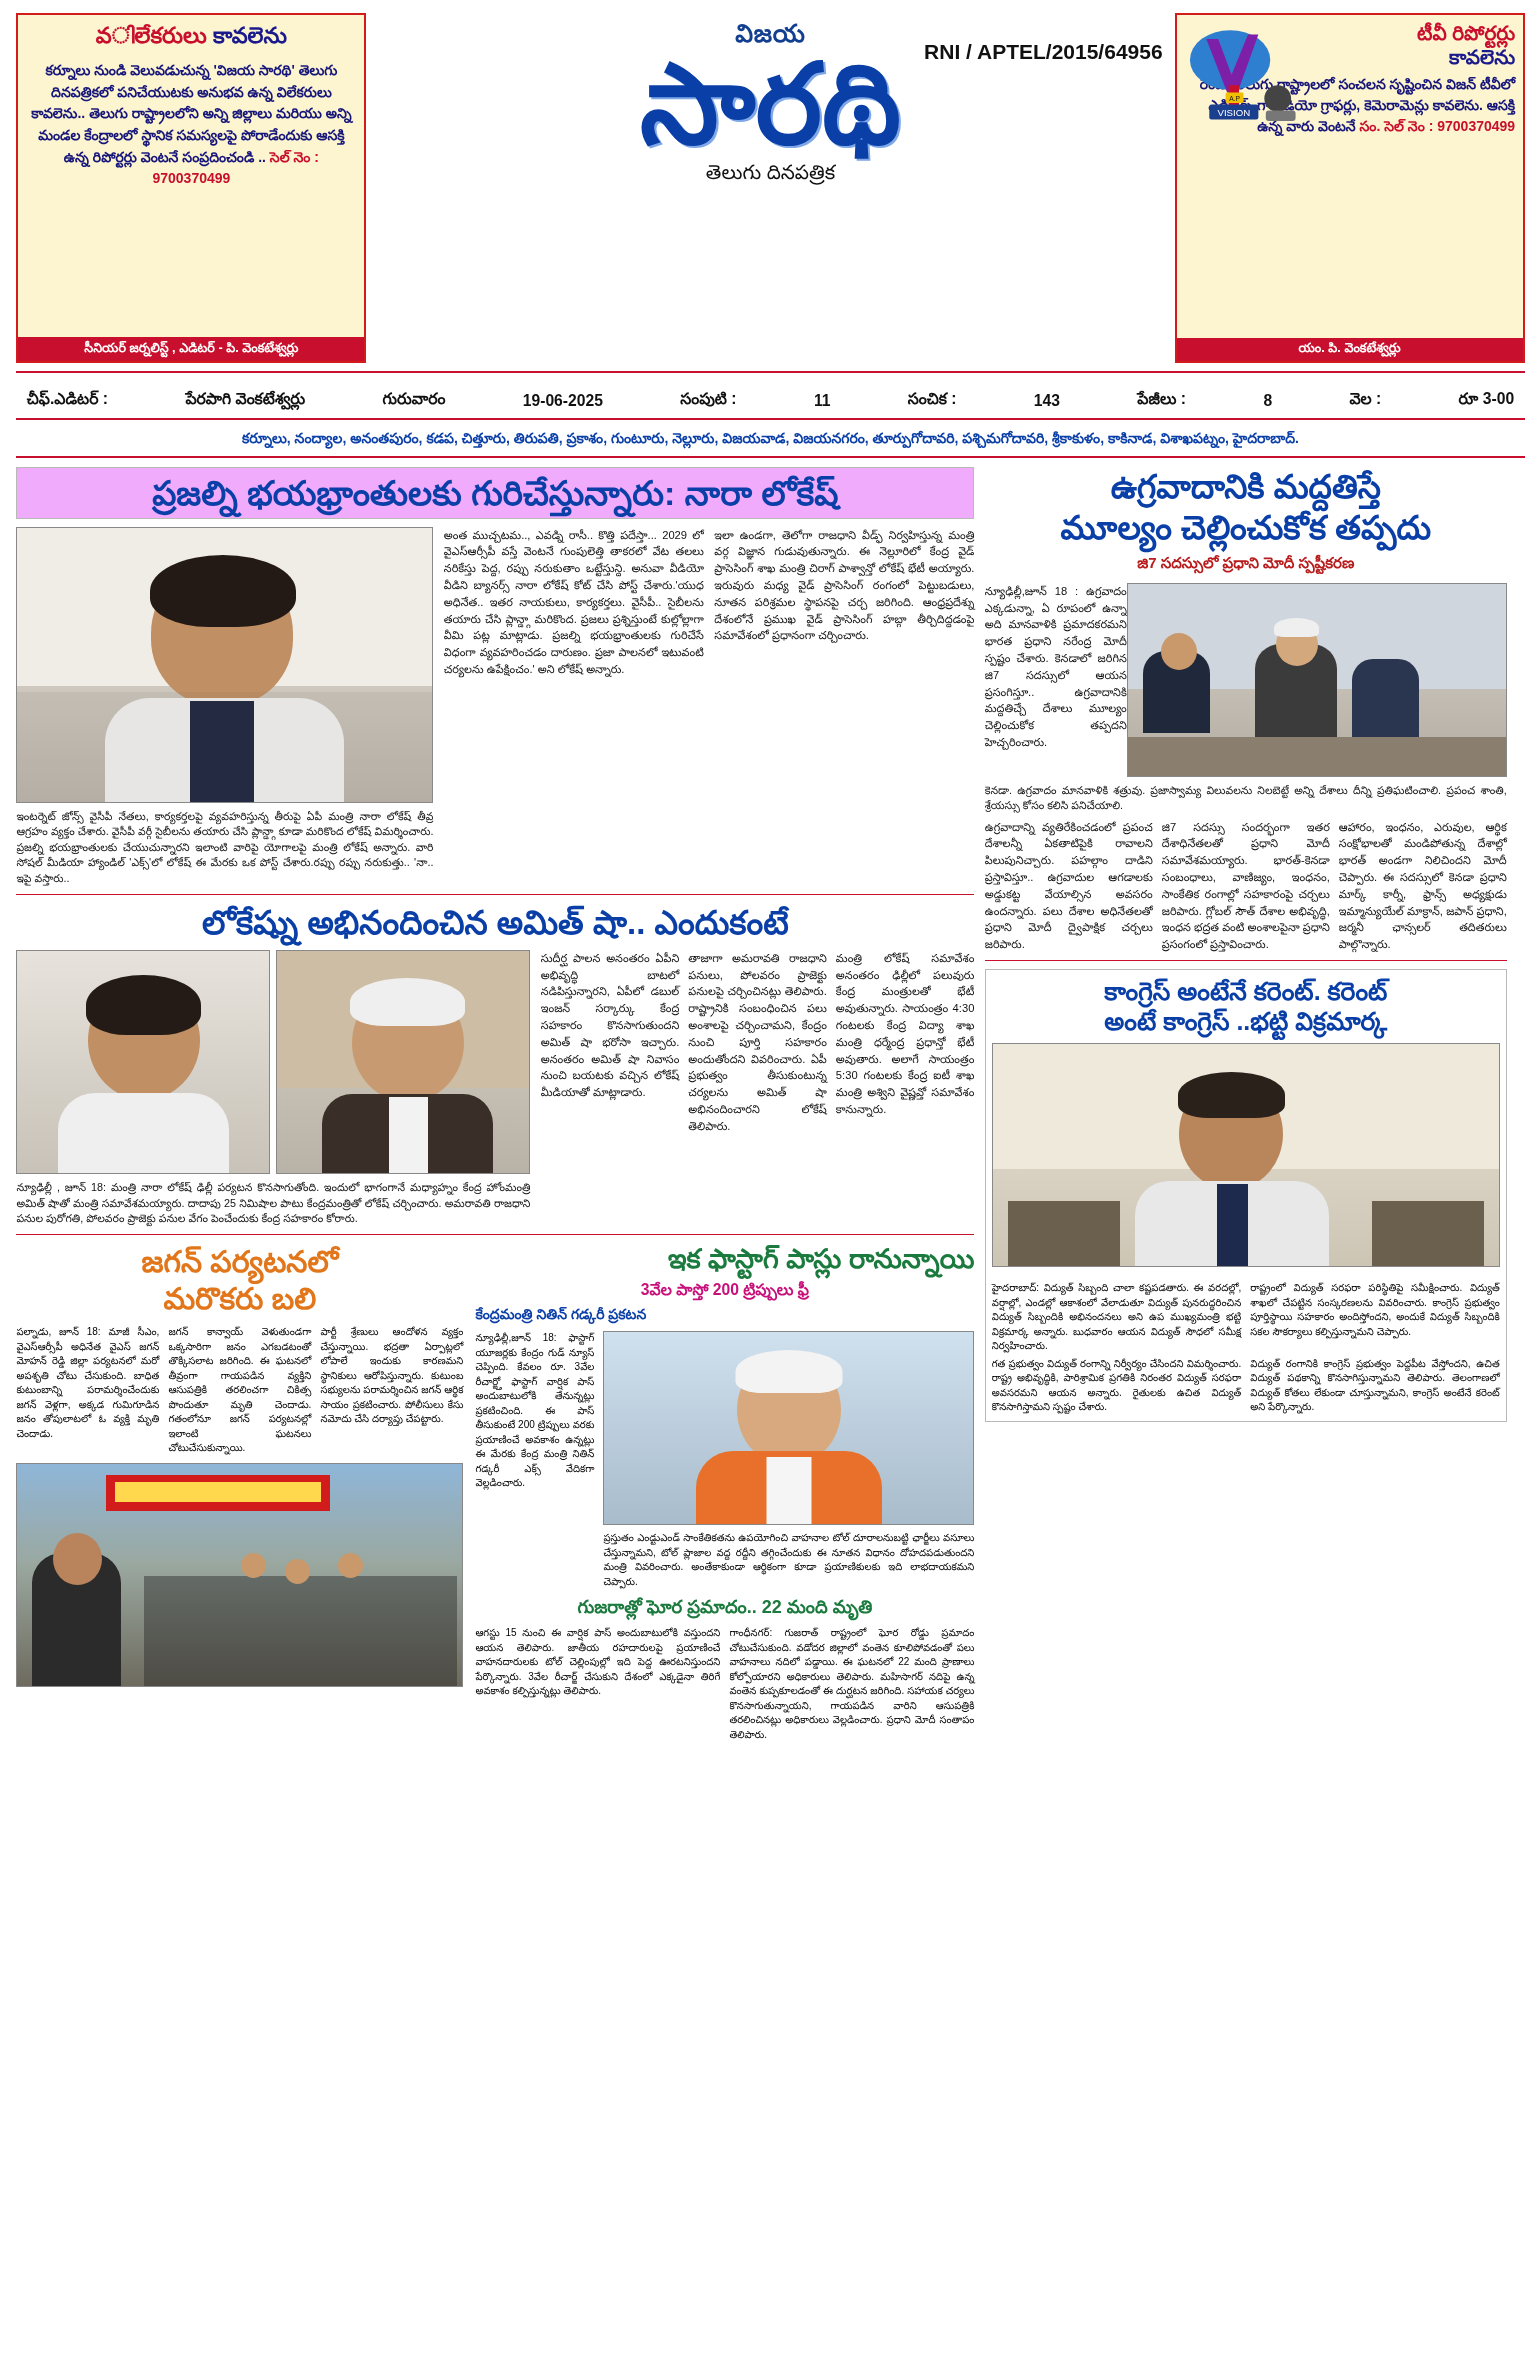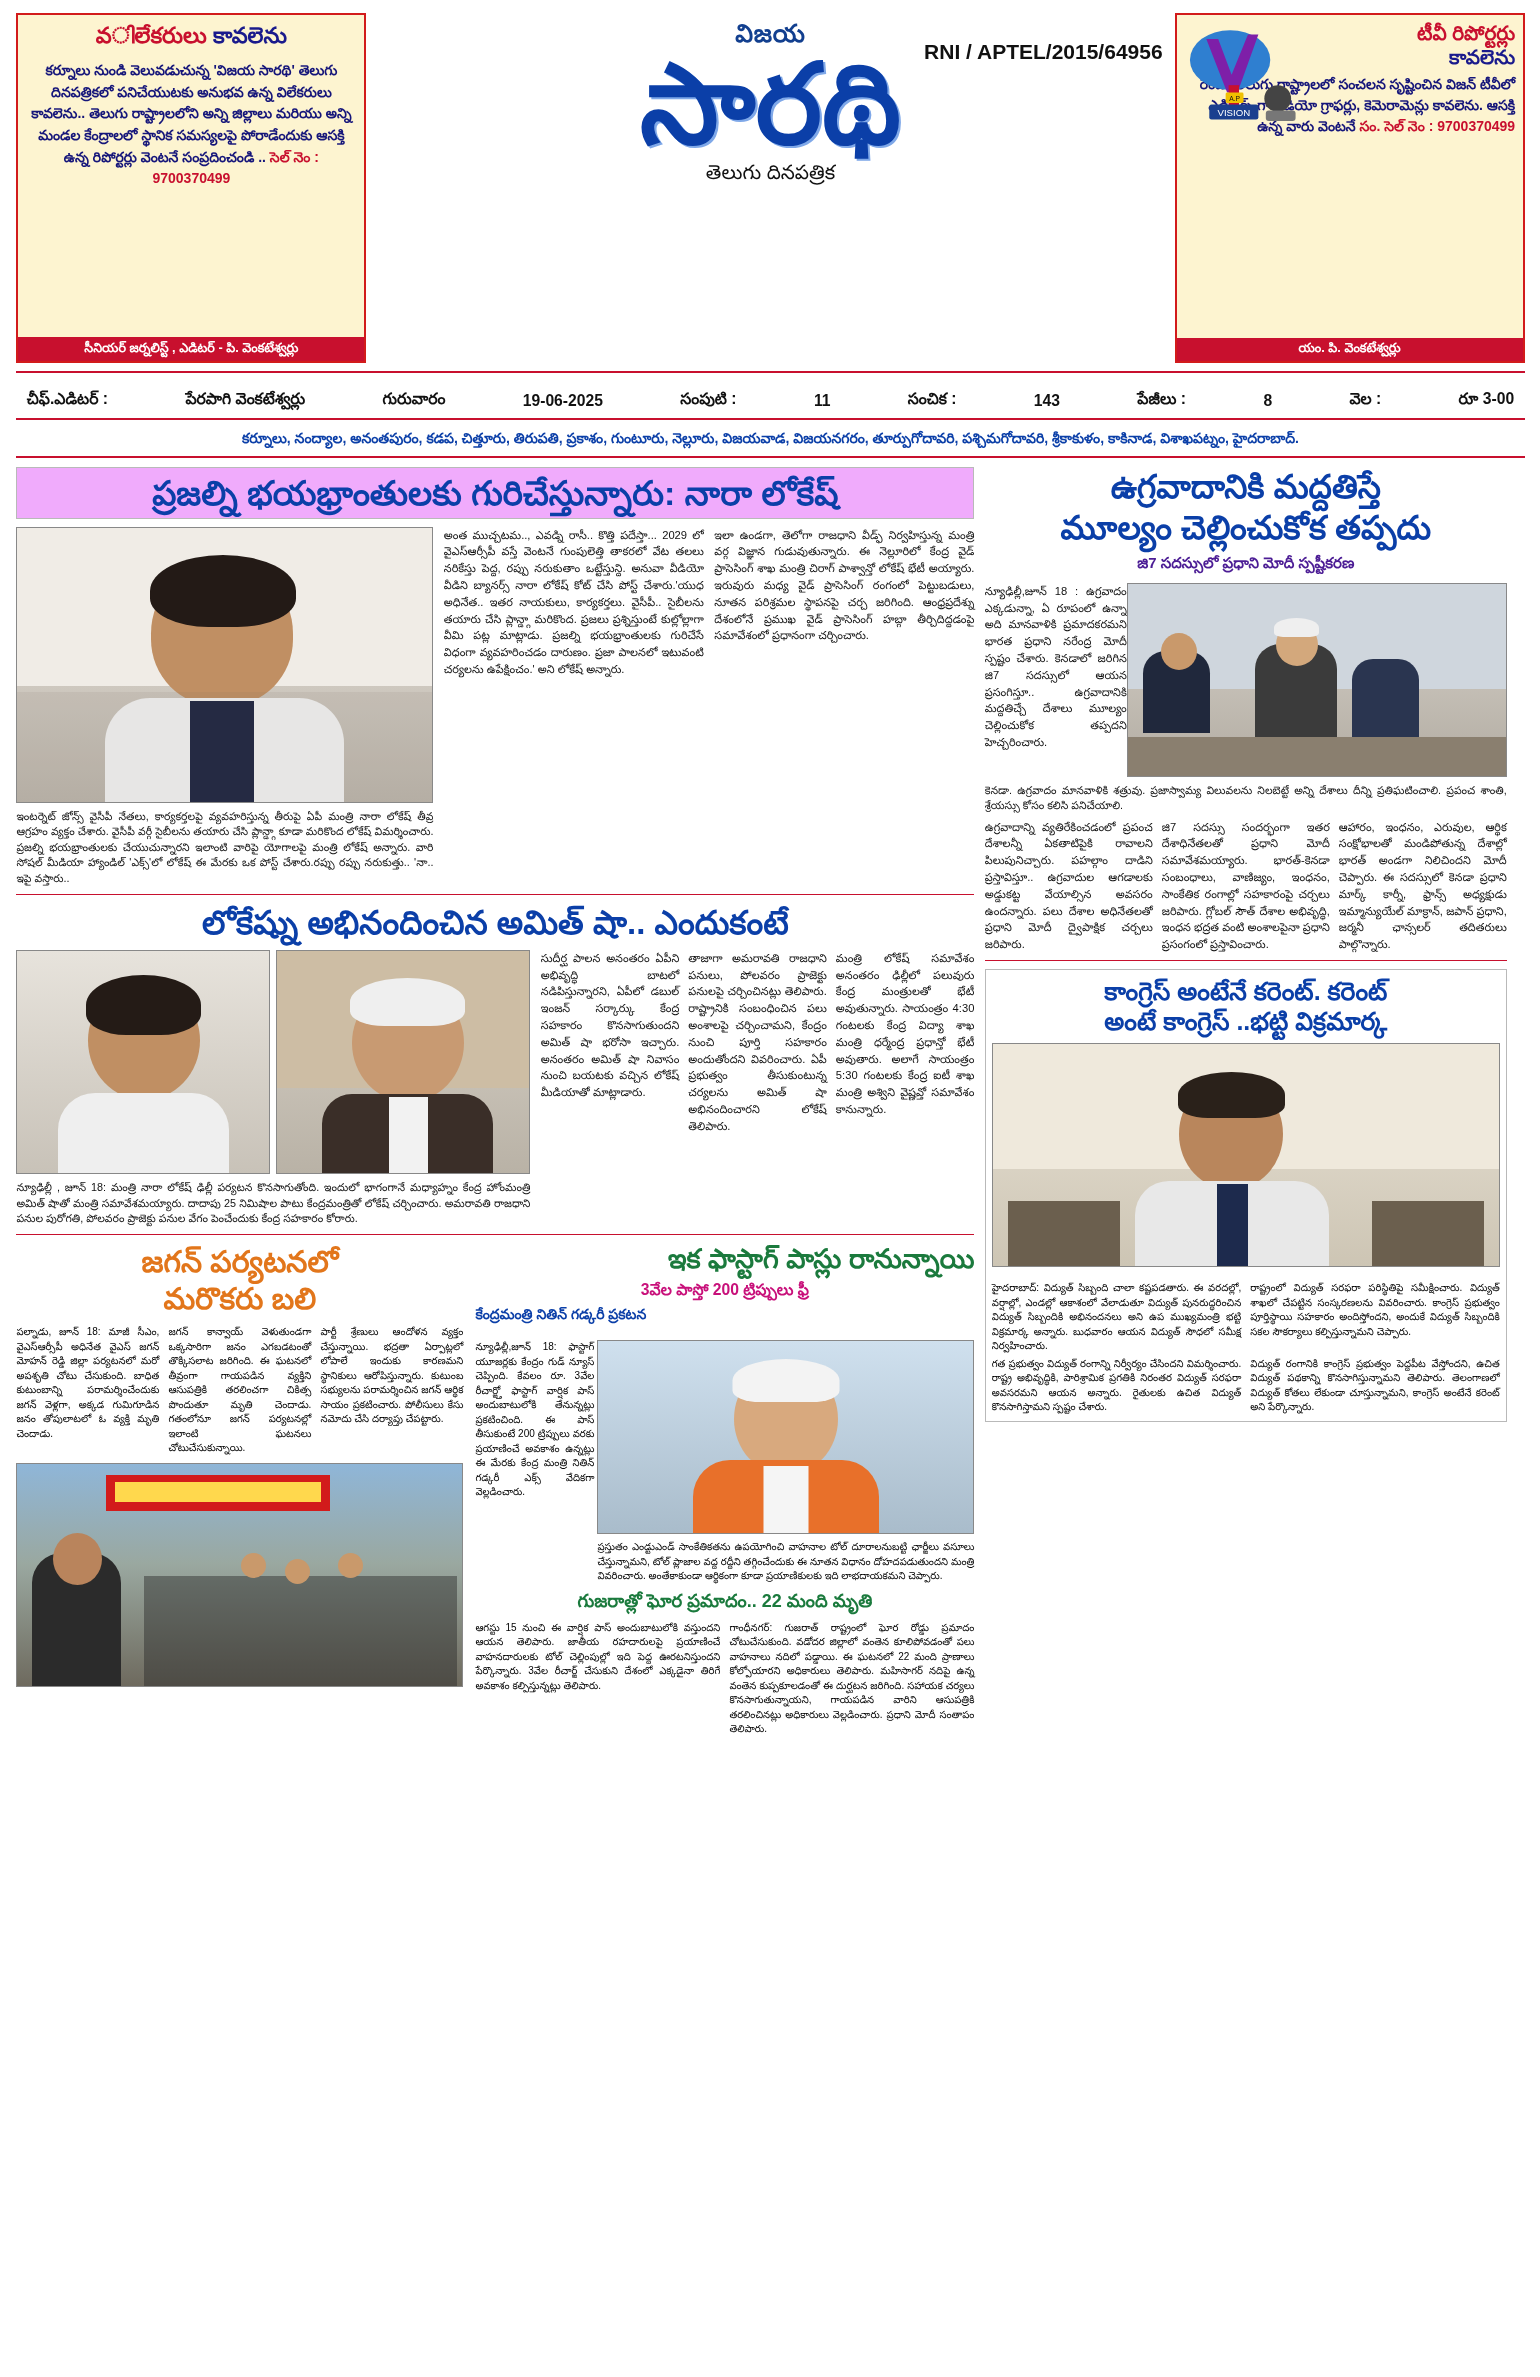--- a/index.html
+++ b/index.html
@@ -82,21 +82,21 @@
   }
   .ph-cap { font-size:10.8px; line-height:1.45; color:#111; text-align:justify; }
 
   .tcol { font-size:11.2px; line-height:1.5; color:#111; text-align:justify; }
 
   .rule-red { border-bottom:1.5px solid #c8102e; margin:7.5px 0; }
 
   .right-head {
     font-size:33px; font-weight:bold; color:#0b3fa8; text-align:center; line-height:1.22;
   }
-  .right-sub { font-size:15px; font-weight:bold; color:#4c1d95; text-align:center; margin-top:6px; }
+  .right-sub { font-size:15px; font-weight:bold; color:#b91c1c; text-align:center; margin-top:6px; }
 
   .sec2-head { font-size:33px; font-weight:bold; color:#0b3fa8; text-align:center; line-height:1.2;}
 
   .bot-head-orange { font-size:30px; font-weight:bold; color:#e2761b; text-align:center; line-height:1.25;}
   .bot-head-green { font-size:27px; font-weight:bold; color:#1b7a3d; text-align:right; line-height:1.25;}
   .bot-sub-pink { font-size:15.7px; font-weight:bold; color:#c8107a; text-align:center; }
   .bot-sub-blue { font-size:14px; font-weight:bold; color:#0b3fa8; text-align:left; }
 
   .mini-head-green { font-size:18px; font-weight:bold; color:#1b7a3d; text-align:center; }
   .img-frame { border:0.7px solid #888; }
@@ -257,21 +257,21 @@
             <div style="position:absolute;left:268px;top:95px;width:25px;height:25px;border-radius:50%;background:#c9996b;"></div>
             <div style="position:absolute;left:321px;top:89px;width:25px;height:25px;border-radius:50%;background:#c9996b;"></div>
           </div>
         </div>
 
         <div style="flex:1;">
           <div class="bot-head-green">ఇక ఫాస్టాగ్ పాస్లు రానున్నాయి</div>
           <div class="bot-sub-pink" style="margin-top:4.5px;">3వేల పాస్తో 200 ట్రిప్పులు ఫ్రీ</div>
           <div class="bot-sub-blue" style="margin-top:3px;">కేంద్రమంత్రి నితిన్ గడ్కరీ ప్రకటన</div>
 
-          <div style="display:flex; gap:3px; margin-top:14px;">
+          <div style="display:flex; gap:9px; margin-top:5px;">
             <div class="tiny" style="width:119px;">న్యూఢిల్లీ,జూన్ 18: ఫాస్టాగ్ యూజర్లకు కేంద్రం గుడ్ న్యూస్ చెప్పింది. కేవలం రూ. 3వేల రీచార్జ్తో ఫాస్టాగ్ వార్షిక పాస్ అందుబాటులోకి తేనున్నట్లు ప్రకటించింది. ఈ పాస్ తీసుకుంటే 200 ట్రిప్పులు వరకు ప్రయాణించే అవకాశం ఉన్నట్లు ఈ మేరకు కేంద్ర మంత్రి నితిన్ గడ్కరీ ఎక్స్ వేదికగా వెల్లడించారు.</div>
             <div style="flex:1;">
               <div class="photo img-frame" style="height:194px;background:linear-gradient(180deg,#cfe0ee,#a9bccb);position:relative;">
                 <div style="position:absolute;left:50%;top:22.4px;transform:translateX(-50%);width:104px;height:112px;border-radius:50%;background:#d8a97e;"></div>
                 <div style="position:absolute;left:50%;top:18px;transform:translateX(-50%);width:107px;height:43px;border-radius:50% 50% 26% 26%;background:#f3f3f3;"></div>
                 <div style="position:absolute;left:50%;top:119px;transform:translateX(-50%);width:186px;height:75px;background:#e8702a;border-radius:37px 37px 0 0;"></div>
                 <div style="position:absolute;left:50%;top:125px;transform:translateX(-50%);width:45px;height:69px;background:#f5f5f5;"></div>
               </div>
               <div class="tiny" style="margin-top:6px;">ప్రస్తుతం ఎండ్టుఎండ్ సాంకేతికతను ఉపయోగించి వాహనాల టోల్ దూరాలనుబట్టి ఛార్జీలు వసూలు చేస్తున్నామని, టోల్ ప్లాజాల వద్ద రద్దీని తగ్గించేందుకు ఈ నూతన విధానం దోహదపడుతుందని మంత్రి వివరించారు. అంతేకాకుండా ఆర్థికంగా కూడా ప్రయాణికులకు ఇది లాభదాయకమని చెప్పారు.</div>
             </div>

